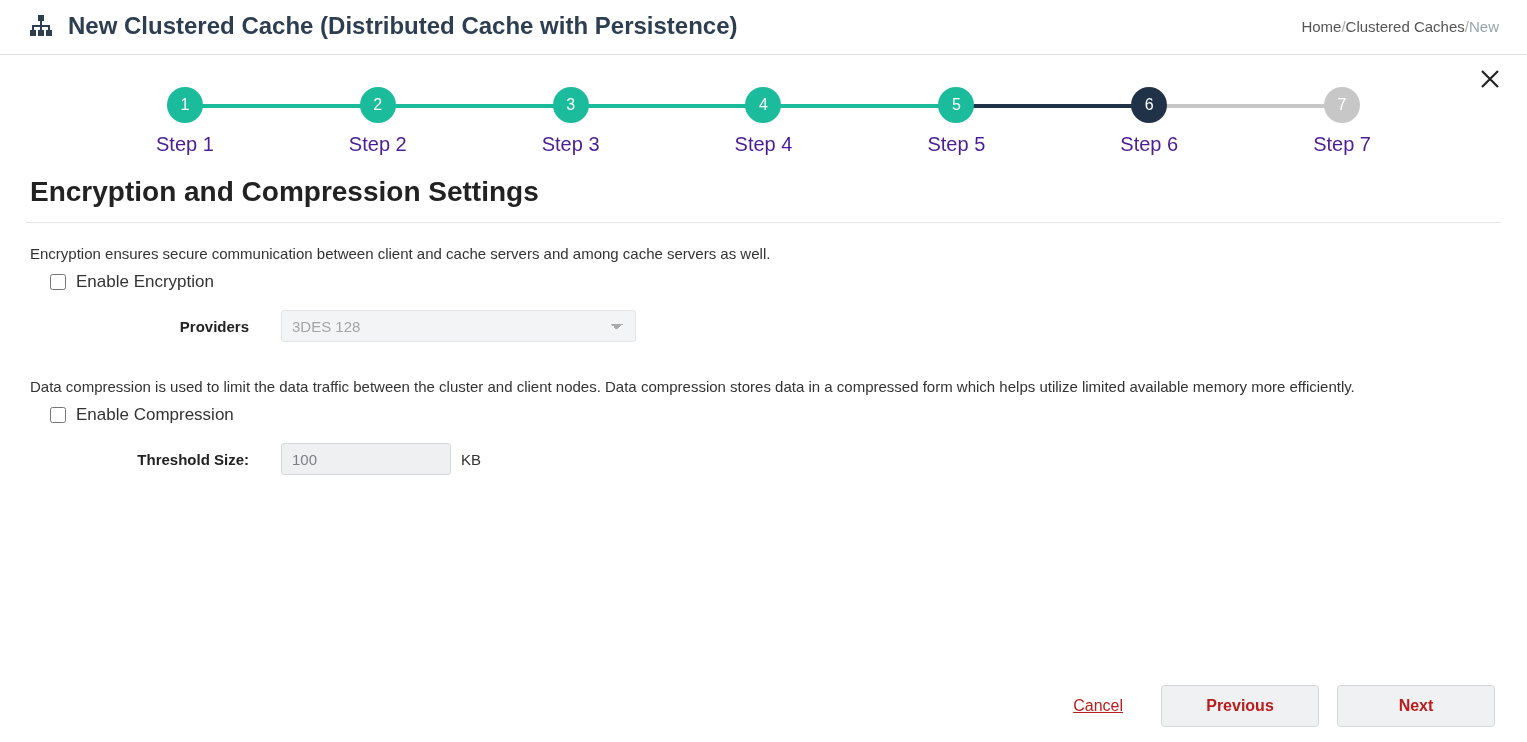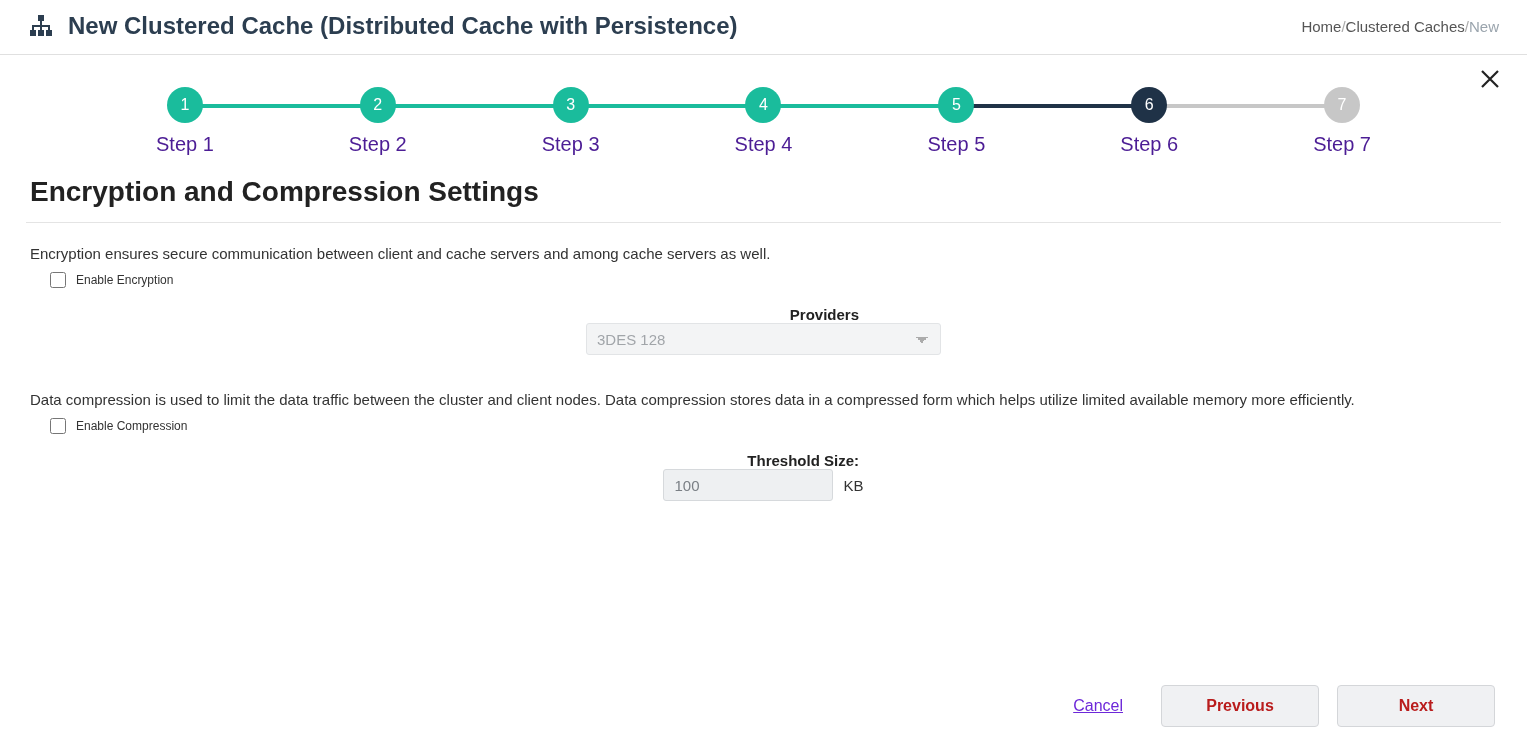--- a/index.html
+++ b/index.html
@@ -131,27 +131,26 @@
   .check-row {
     display: flex;
     align-items: center;
     gap: 10px;
     margin: 0 4px 10px 24px;
   }
   .check-row input[type="checkbox"] {
     width: 16px; height: 16px;
     border: 1px solid #888;
   }
-  .check-row label { font-size: 12px; color: #333; }
+  .check-row label { font-size: 17px; color: #333; }
 
   .form-row {
     display: flex;
     align-items: center;
     margin: 8px 0 14px 0;
-    flex-direction: column;
   }
   .form-label {
     width: 255px;
     text-align: right;
     padding-right: 32px;
     font-size: 15px;
     font-weight: 700;
     color: #222;
   }
   .form-control {
@@ -194,21 +193,21 @@
   
   .footer {
     margin-top: auto;
     display: flex;
     align-items: center;
     justify-content: flex-end;
     gap: 18px;
     padding: 10px 6px 0 0;
   }
   .cancel-link {
-    color: #6d28d9;
+    color: #b91c1c;
     text-decoration: underline;
     font-size: 16px;
     background: none;
     border: none;
     cursor: pointer;
     margin-right: 20px;
   }
   .btn {
     min-width: 158px;
     height: 42px;

